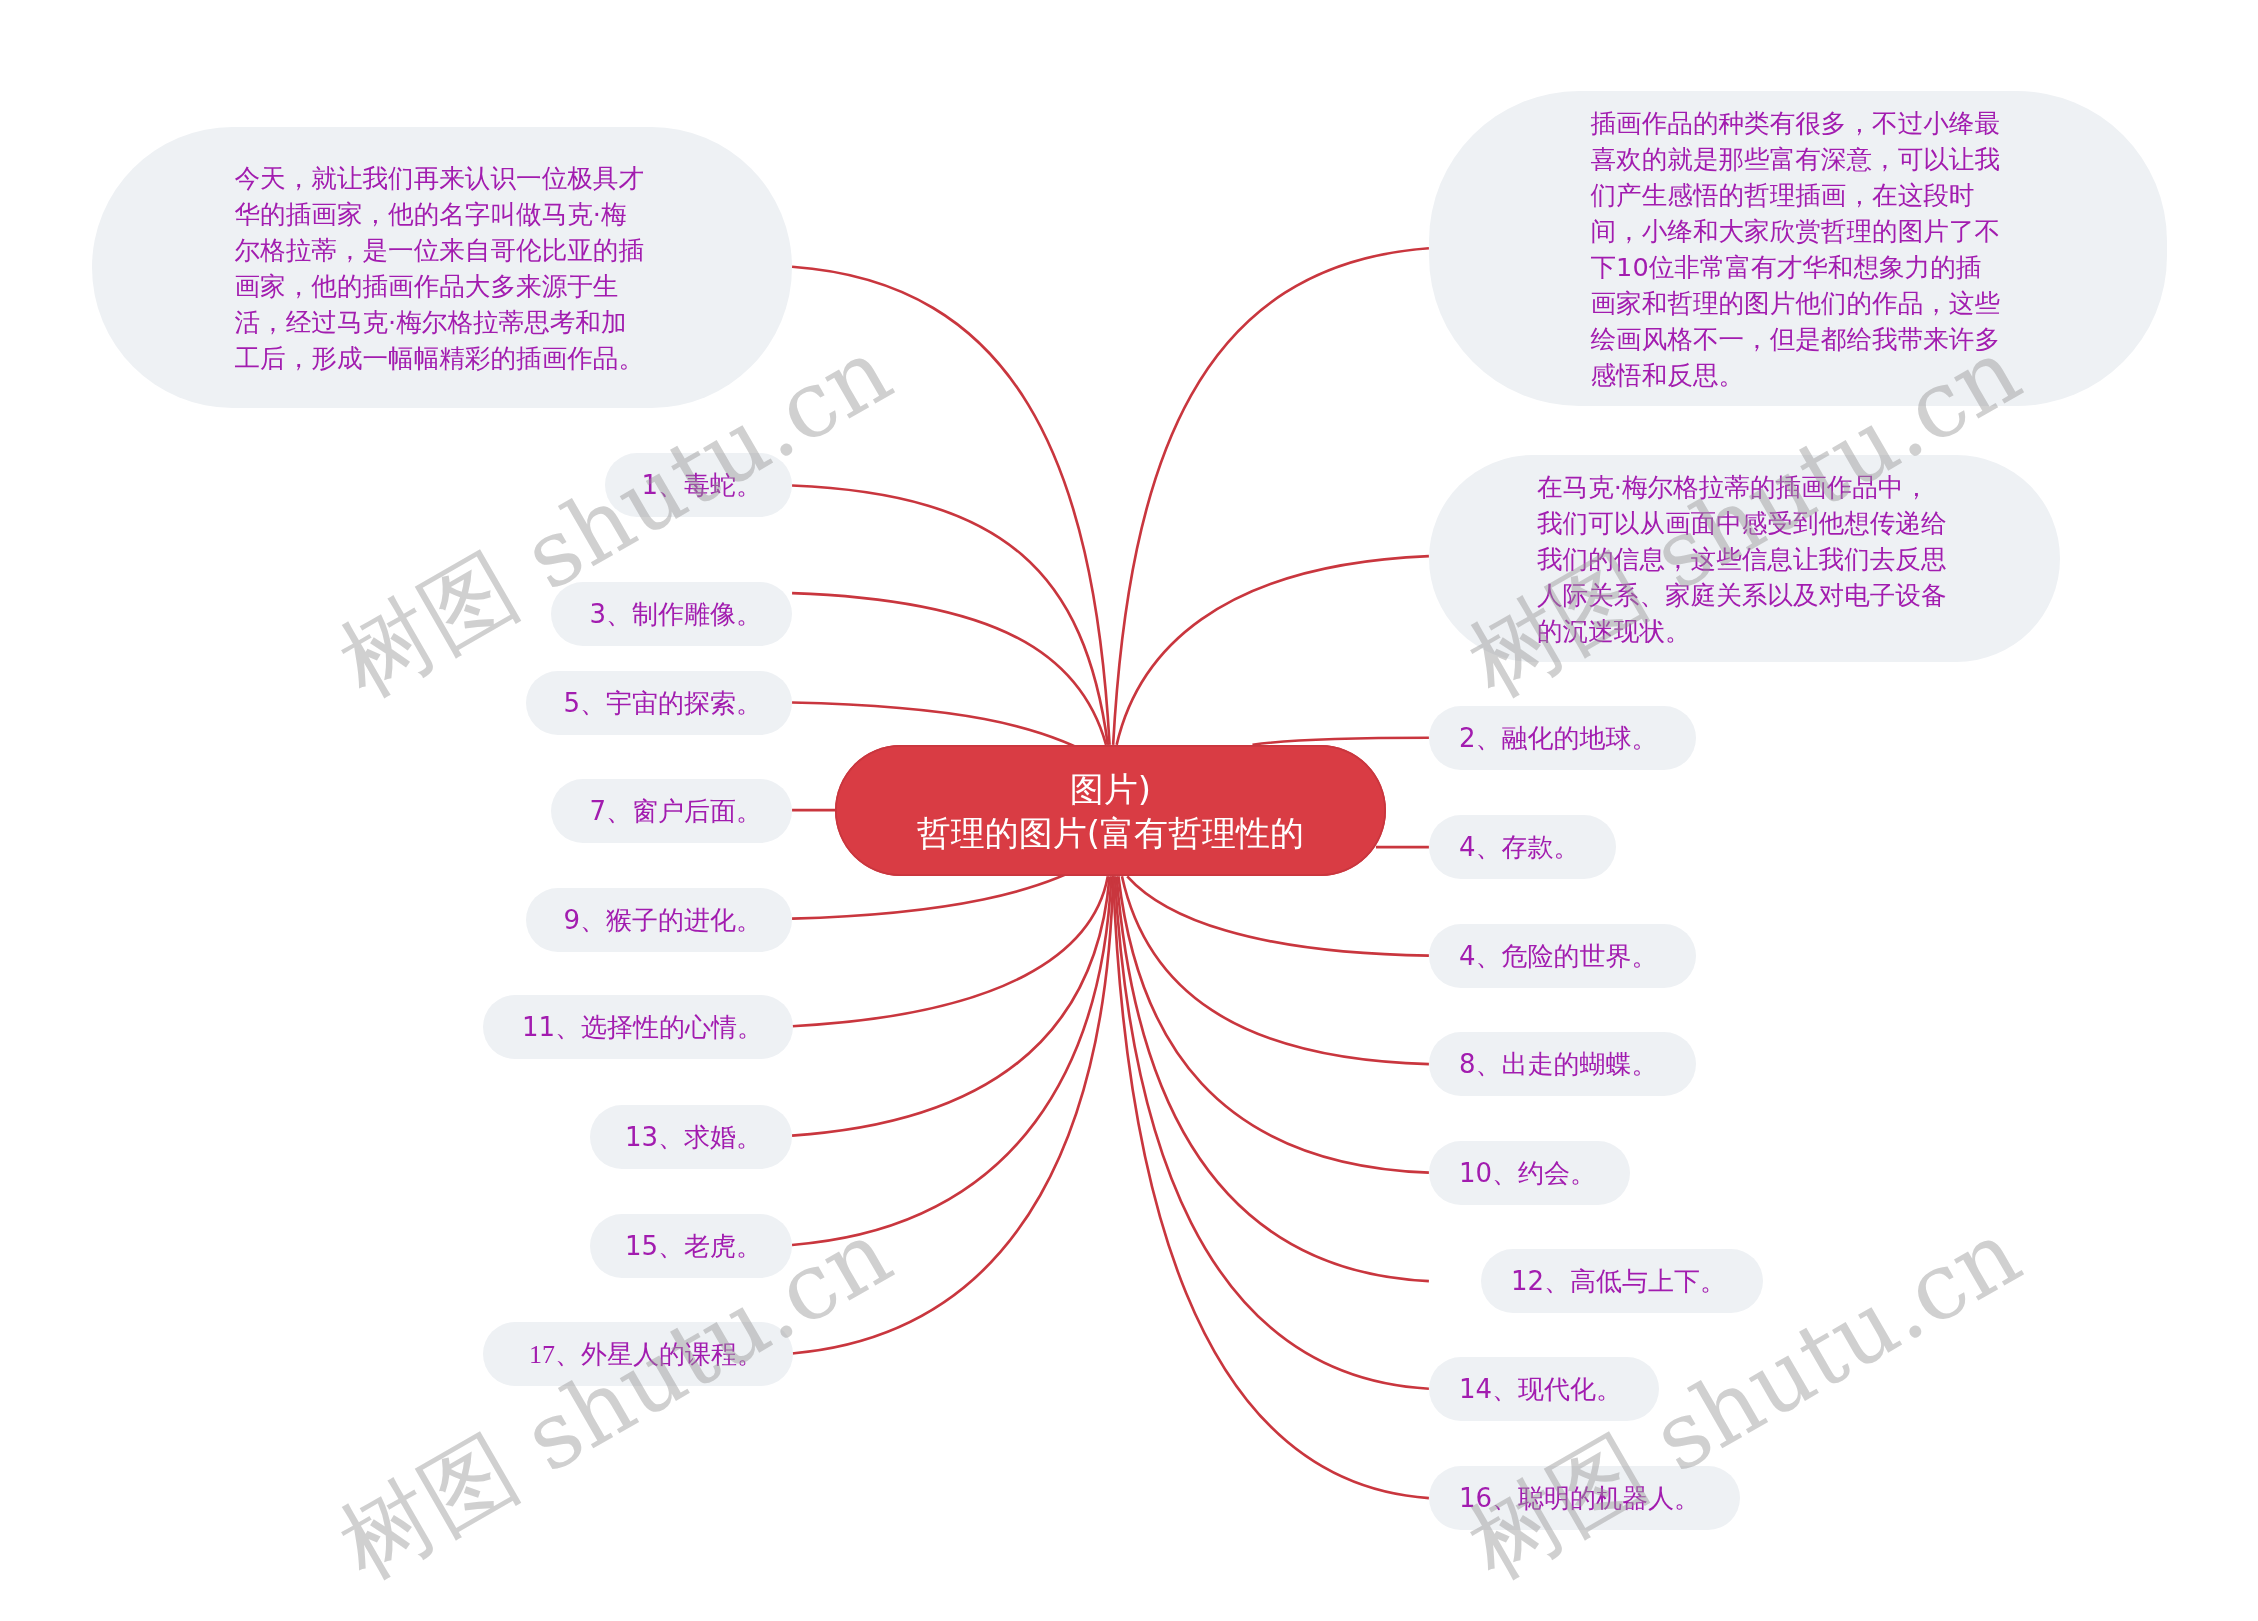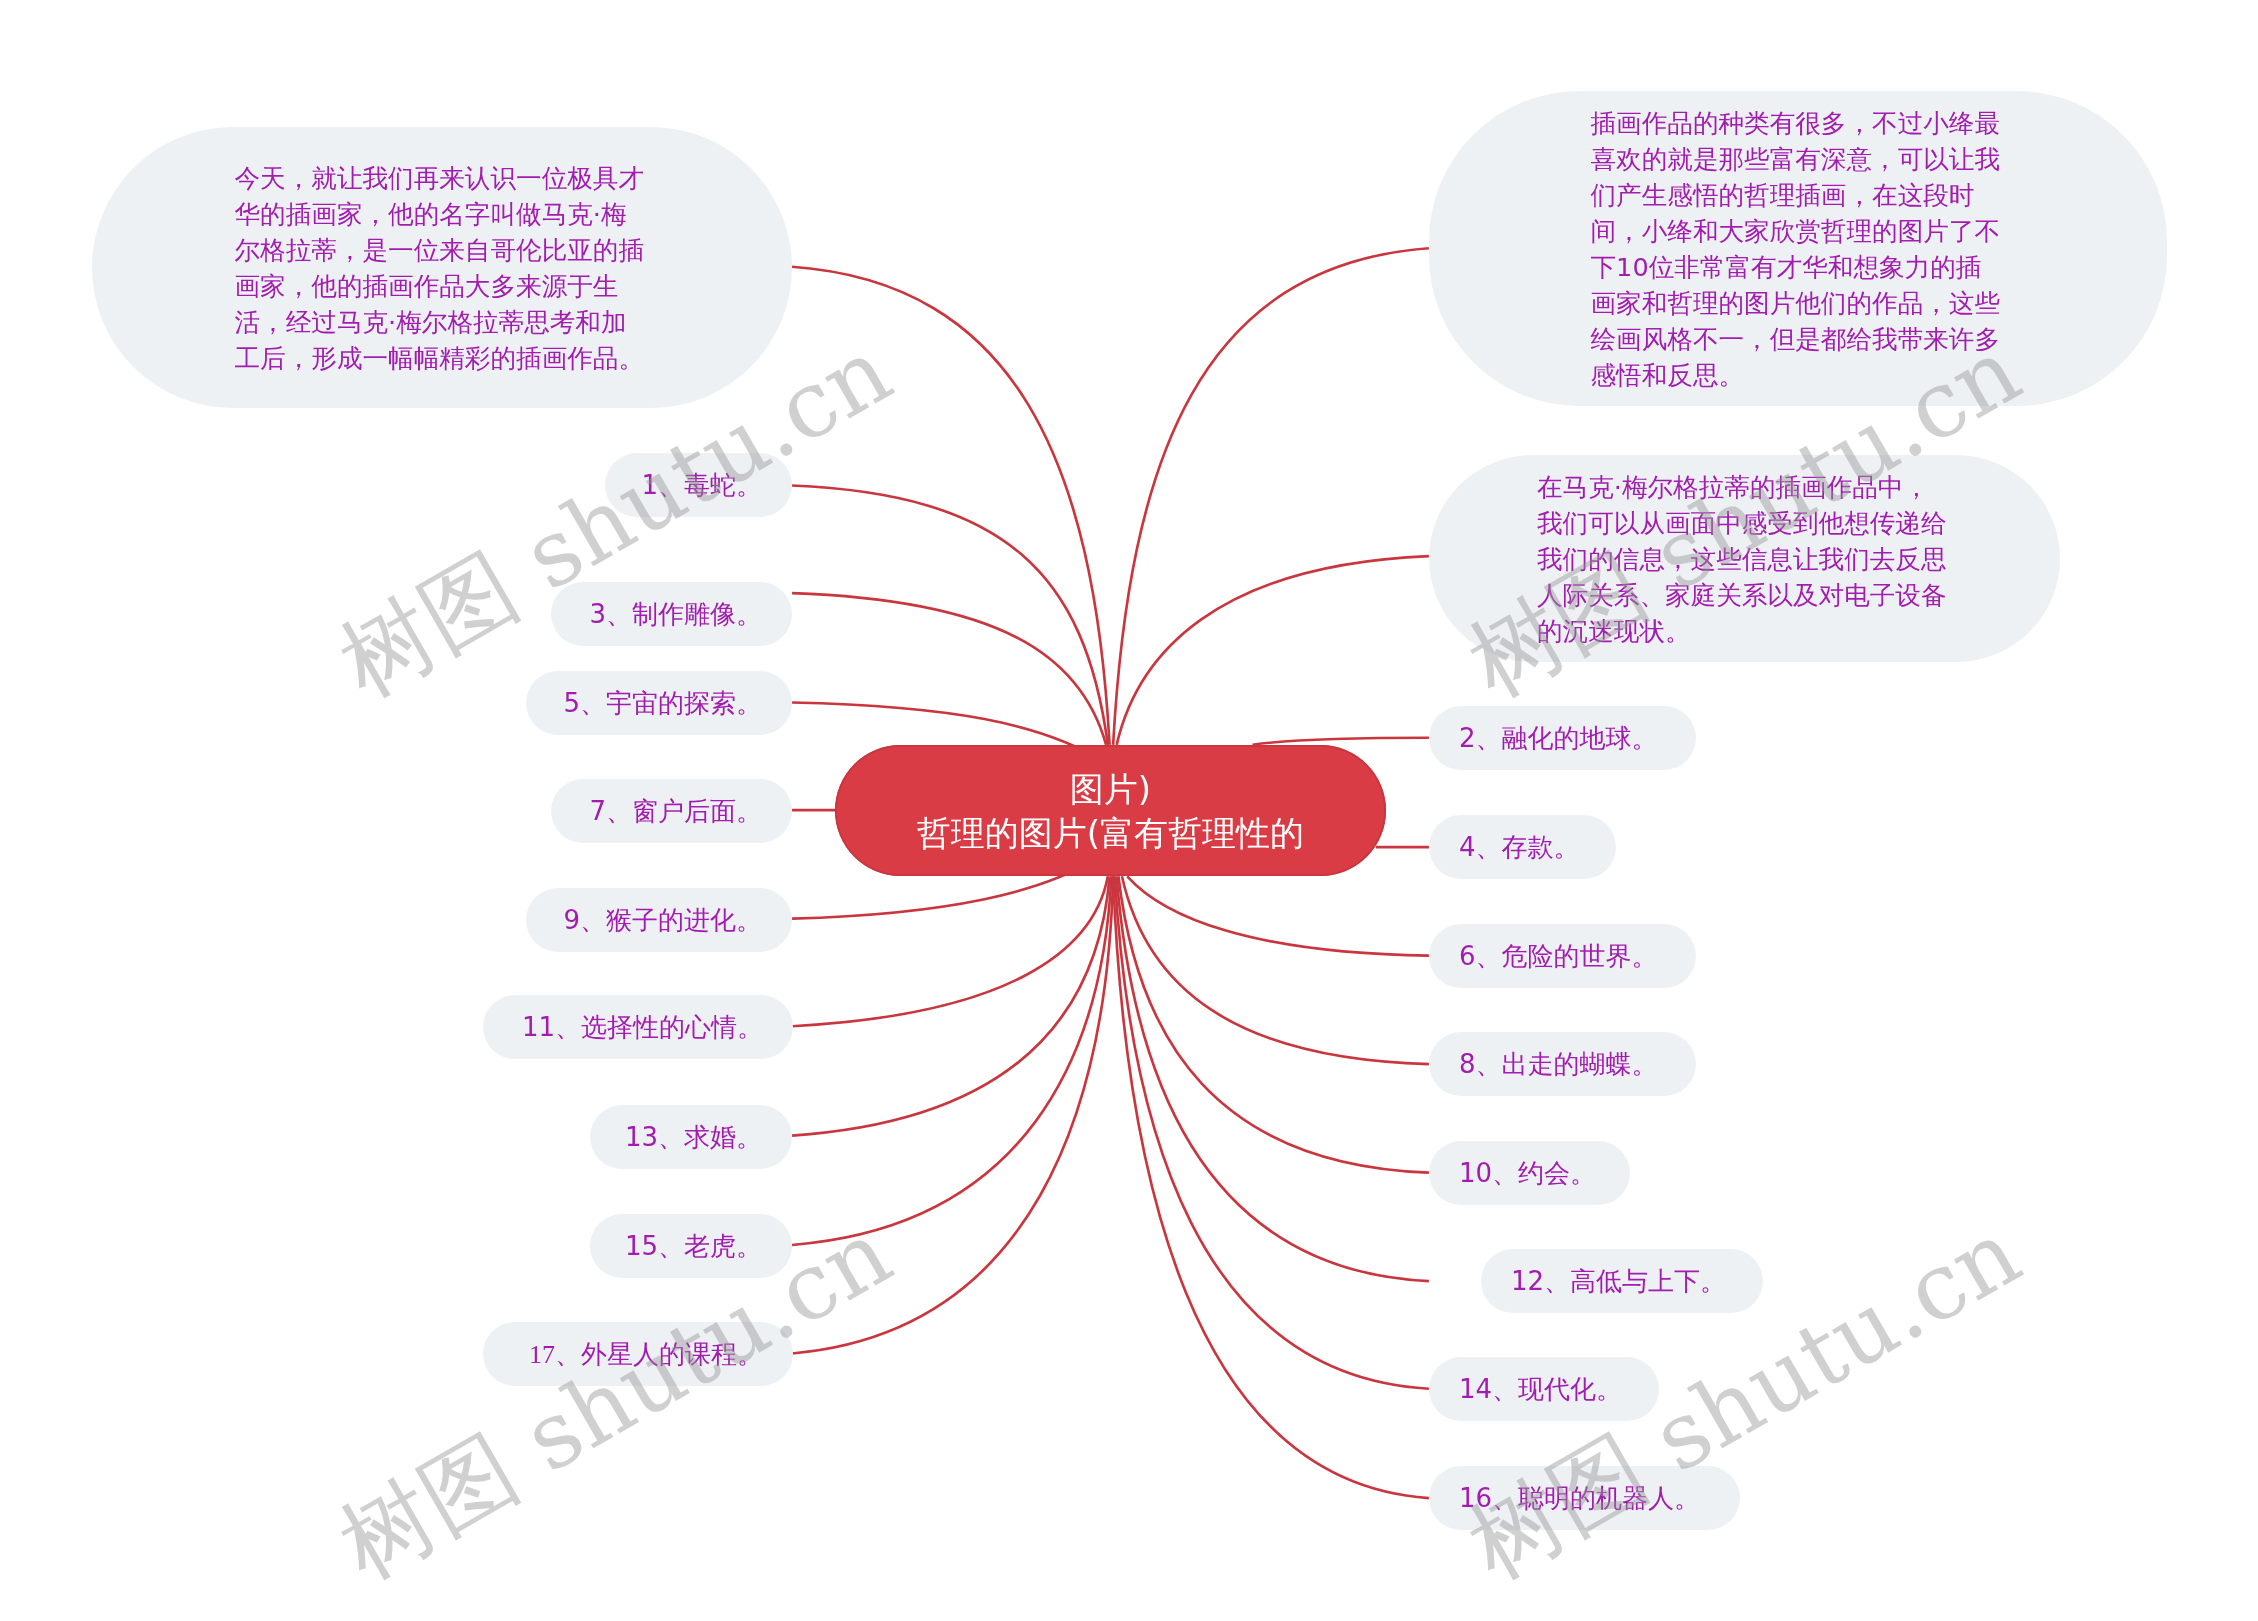--- a/index.html
+++ b/index.html
@@ -100,21 +100,21 @@
     <span>17、外星人的课程。</span>
     </div>
 
   <div class="node leaf right" style="left:1429px; top:706px; width:267px;">
     <span>2、融化的地球。</span>
     </div>
   <div class="node leaf right" style="left:1429px; top:815px; width:187px;">
     <span>4、存款。</span>
     </div>
   <div class="node leaf right" style="left:1429px; top:924px; width:267px;">
-    <span>6、危险的世界。</span>
+    <span>4、危险的世界。</span>
     </div>
   <div class="node leaf right" style="left:1429px; top:1032px; width:267px;">
     <span>8、出走的蝴蝶。</span>
     </div>
   <div class="node leaf right" style="left:1429px; top:1141px; width:201px;">
     <span>10、约会。</span>
     </div>
   <div class="node leaf right" style="left:1481px; top:1249px; width:282px;align-items:center;">
     <span>12、高低与上下。</span>
     </div>

